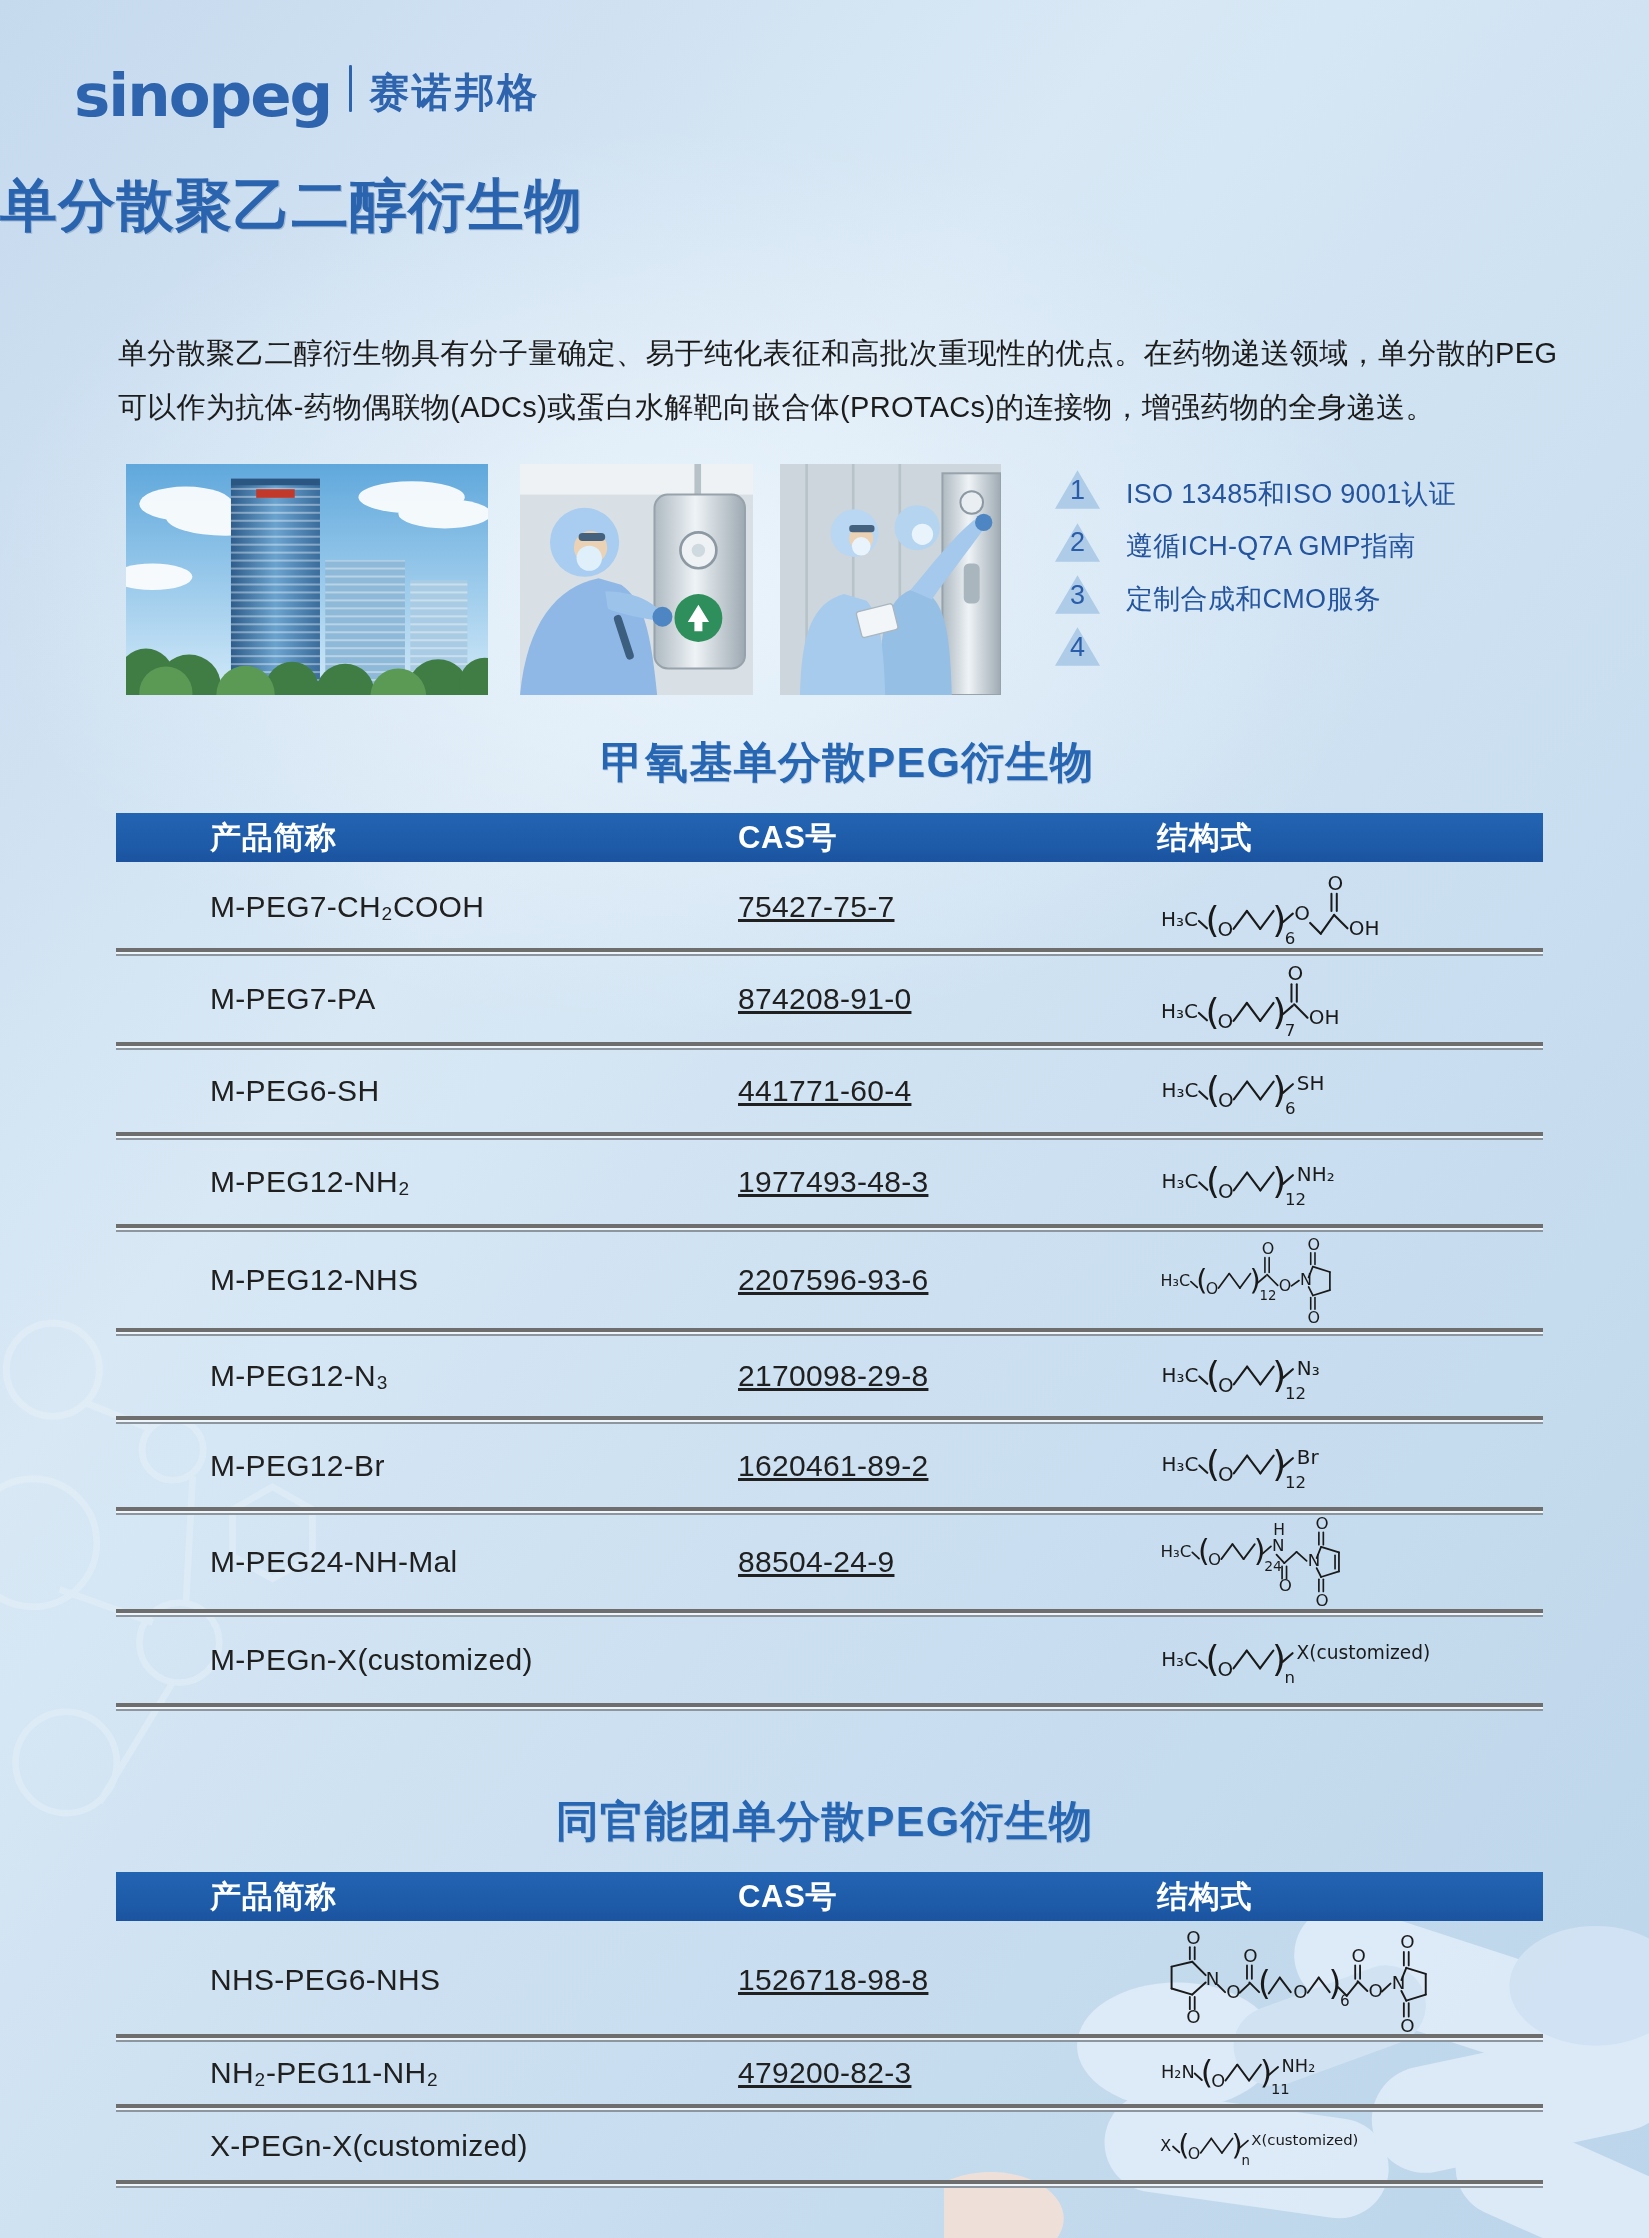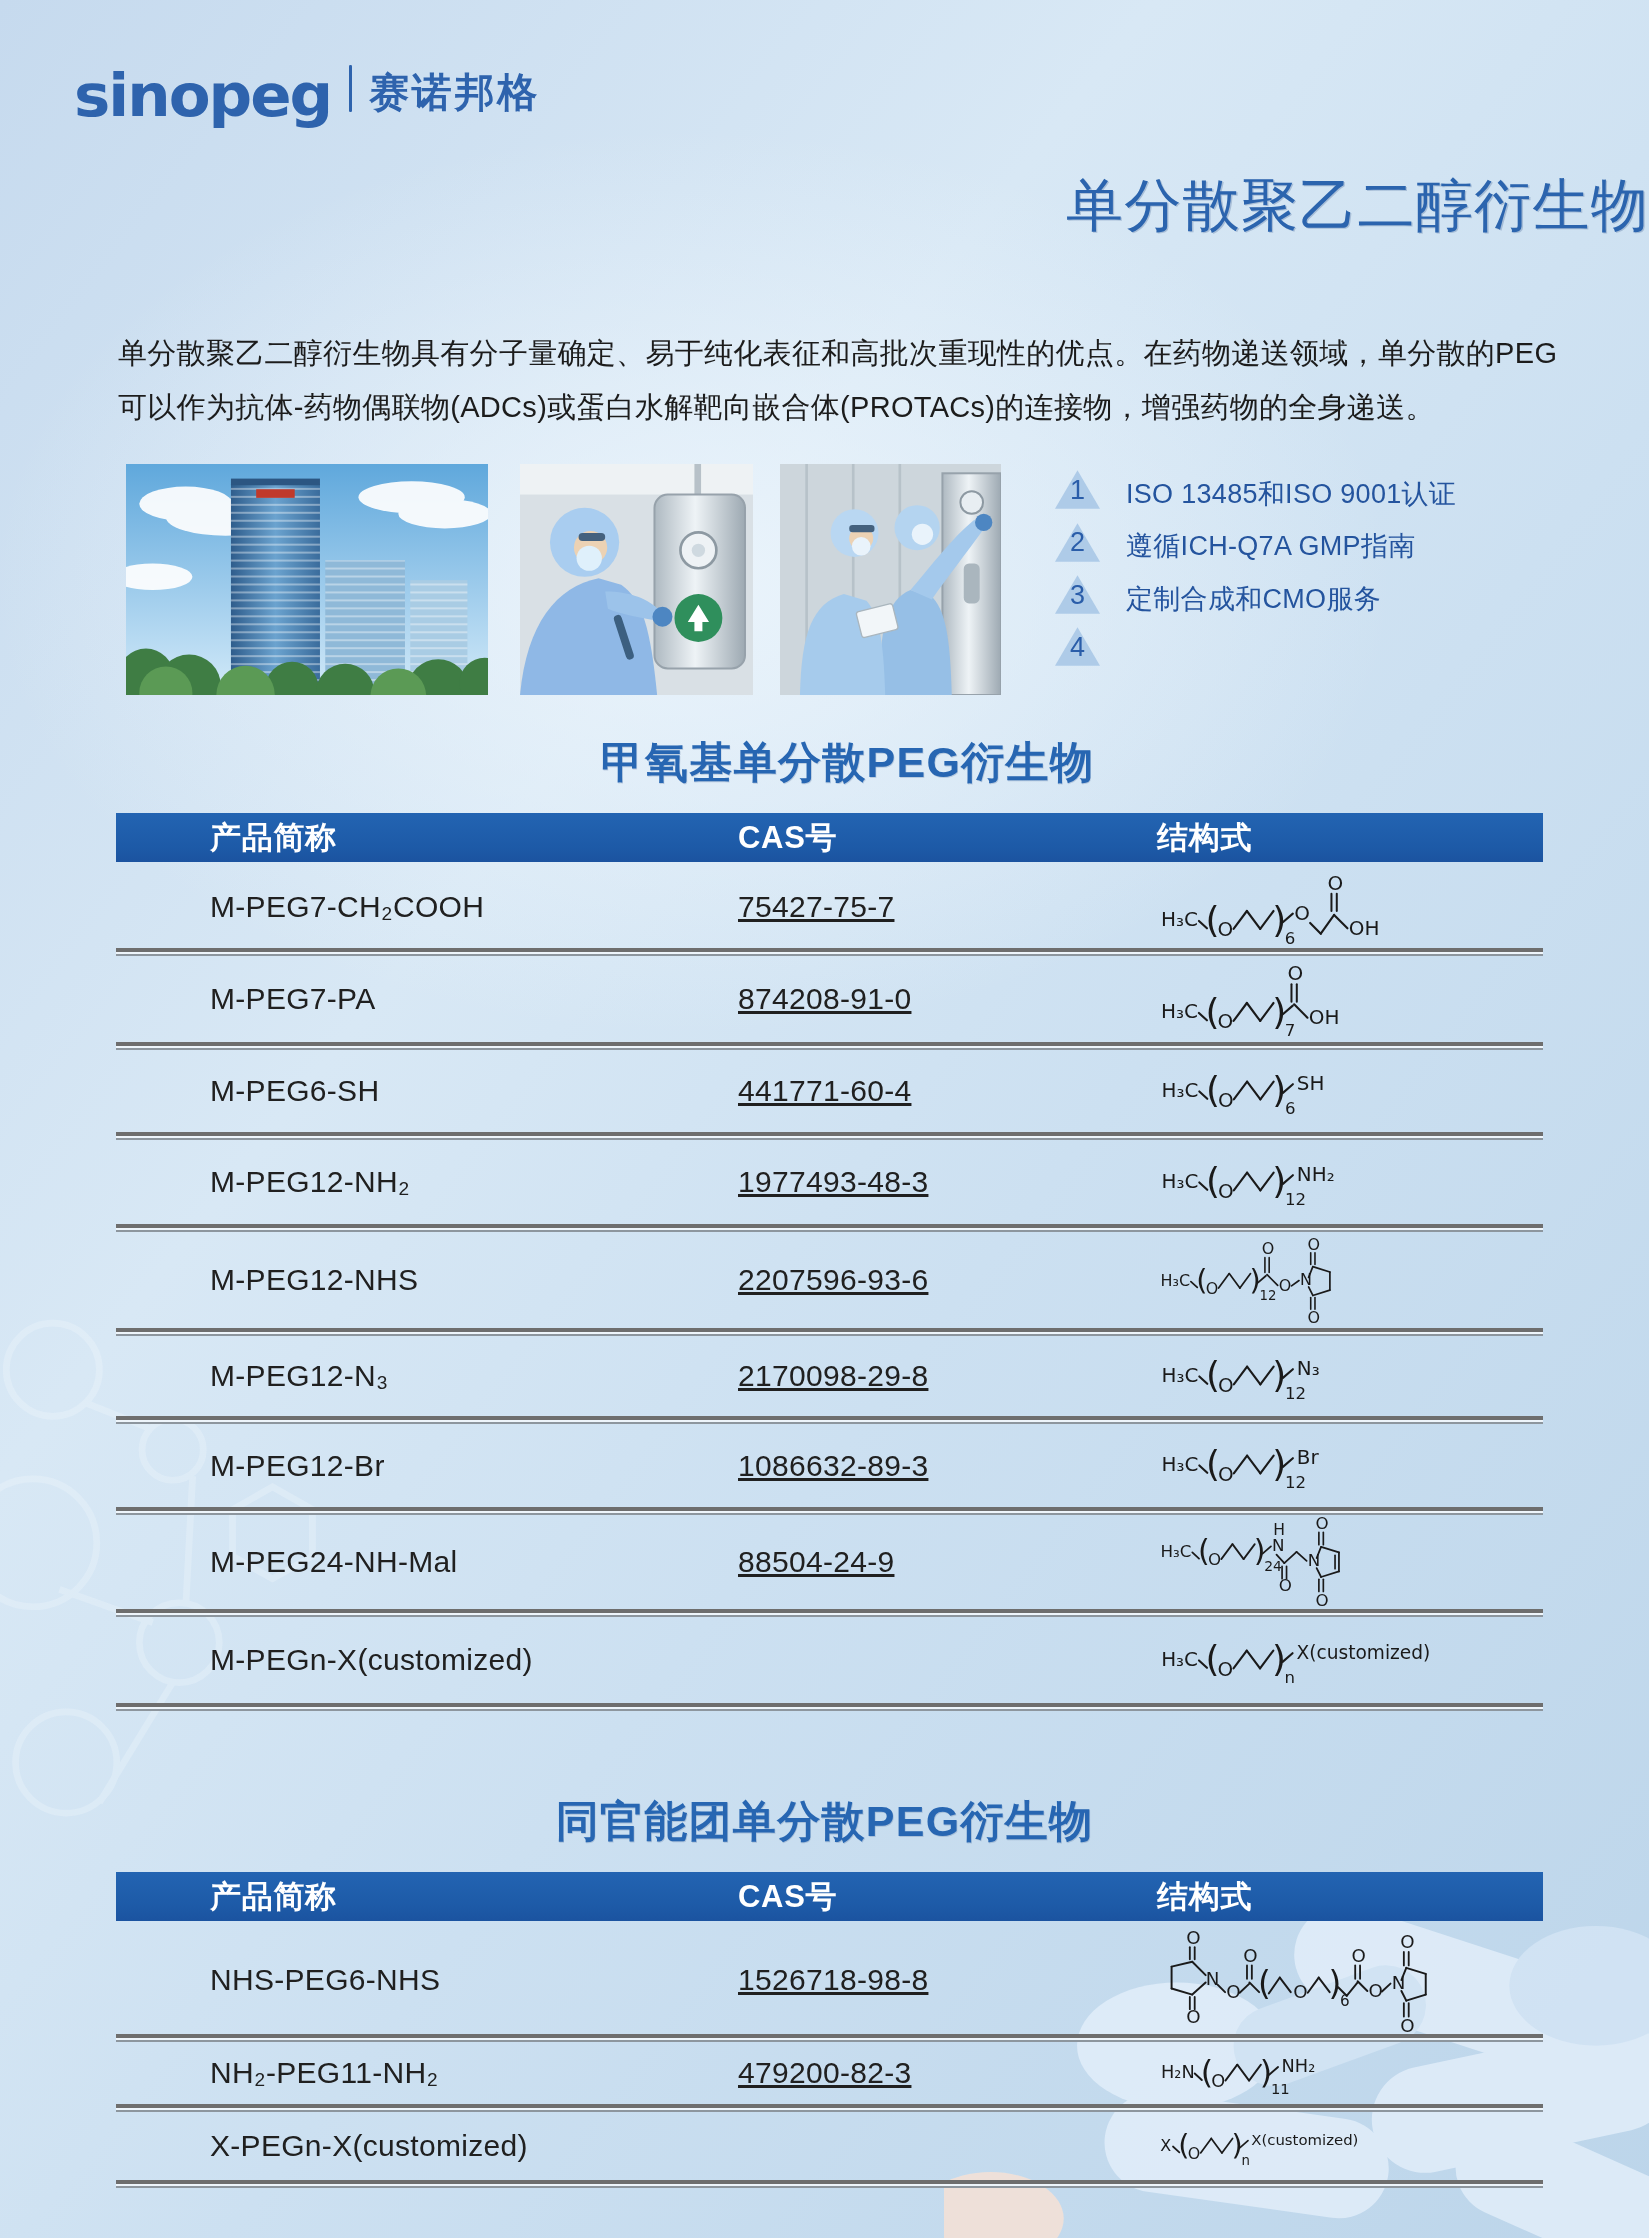--- a/index.html
+++ b/index.html
@@ -7,22 +7,22 @@
   #page{position:relative;width:1649px;height:2239px;overflow:hidden;
     background:
       radial-gradient(ellipse 1131px 732px at 42% 26%, rgba(236,245,252,.9) 0%, rgba(236,245,252,0) 62%),
       linear-gradient(128deg,#c6daee 0%,#d8e8f5 34%,#cce0f1 58%,#bcd5ea 100%);}
   
   .logo-row{position:absolute;top:65px;left:74px;display:flex;align-items:flex-start;gap:17.3px;}
   .logo-en{font-size:61px;font-weight:bold;letter-spacing:-2px;color:#2e63ad;font-family:"DejaVu Sans","Liberation Sans",sans-serif;line-height:1;transform:scaleY(.95);}
   .logo-div{width:3.3px;height:47px;background:#2e63ad;border-radius:1.3px;}
   .logo-cn{font-size:40px;font-weight:bold;color:#2e63ad;letter-spacing:2.7px;}
   
-  .page-title{position:absolute;top:168px;left:0;width:100%;text-align:right;
-    font-size:57px;font-weight:normal;color:#2b64ae;letter-spacing:1.3px;text-shadow:1.3px 1.3px 0 rgba(38,77,130,.25);}
+  .page-title{position:absolute;top:168px;left:0;width:100%;text-align:left;
+    font-size:57px;font-weight:bold;color:#2b64ae;letter-spacing:1.3px;text-shadow:1.3px 1.3px 0 rgba(38,77,130,.25);}
   .para{position:absolute;left:118px;width:1463px;font-size:29px;color:#1c1c1c;line-height:1.85;letter-spacing:0.3px;}
   #p1{top:261px;}
   #p2{top:327px;}
   
   .photos{position:absolute;top:464px;left:126px;height:231px;display:flex;gap:0;}
   .photo{position:absolute;top:0;height:231px;overflow:hidden;}
   .photo svg{display:block;width:100%;height:100%;}
   #photo-1{left:0;width:362px;}
   #photo-2{left:394px;width:233px;}
   #photo-3{left:654px;width:221px;}
@@ -406,21 +406,21 @@
                 <text x="192" y="89" font-size="25" fill="#1a1a1a" font-family="&quot;DejaVu Sans&quot;,&quot;Liberation Sans&quot;,sans-serif">12</text>
                 <line x1="189" y1="57" x2="204" y2="44" stroke="#1a1a1a" stroke-width="3.2" stroke-linecap="round"></line>
                 <text x="210" y="53" font-size="30" fill="#1a1a1a" font-family="&quot;DejaVu Sans&quot;,&quot;Liberation Sans&quot;,sans-serif">N₃</text>
               </g>
             </svg>
           </span>
     </div>
 
     <div class="t-row" style="height: 91px;">
       <span class="c1">M-PEG12-Br</span>
-      <span class="c2">1086632-89-3</span>
+      <span class="c2">1620461-89-2</span>
       <span class="c3">
             <svg viewBox="0 0 440 110" width="293" height="73">
               <g>
                 <text x="6" y="63" font-size="30" fill="#1a1a1a" font-family="&quot;DejaVu Sans&quot;,&quot;Liberation Sans&quot;,sans-serif">H₃C</text>
                 <line x1="63" y1="55" x2="75" y2="66" stroke="#1a1a1a" stroke-width="3.2" stroke-linecap="round"></line>
                 <text x="73" y="71" font-size="54" fill="#1a1a1a" font-family="&quot;DejaVu Sans&quot;,&quot;Liberation Sans&quot;,sans-serif">(</text>
                 <text x="91" y="78" font-size="30" fill="#1a1a1a" font-family="&quot;DejaVu Sans&quot;,&quot;Liberation Sans&quot;,sans-serif">O</text>
                 <line x1="115" y1="67" x2="135" y2="40" stroke="#1a1a1a" stroke-width="3.2" stroke-linecap="round"></line>
                 <line x1="135" y1="40" x2="155" y2="67" stroke="#1a1a1a" stroke-width="3.2" stroke-linecap="round"></line>
                 <line x1="155" y1="67" x2="175" y2="40" stroke="#1a1a1a" stroke-width="3.2" stroke-linecap="round"></line>

